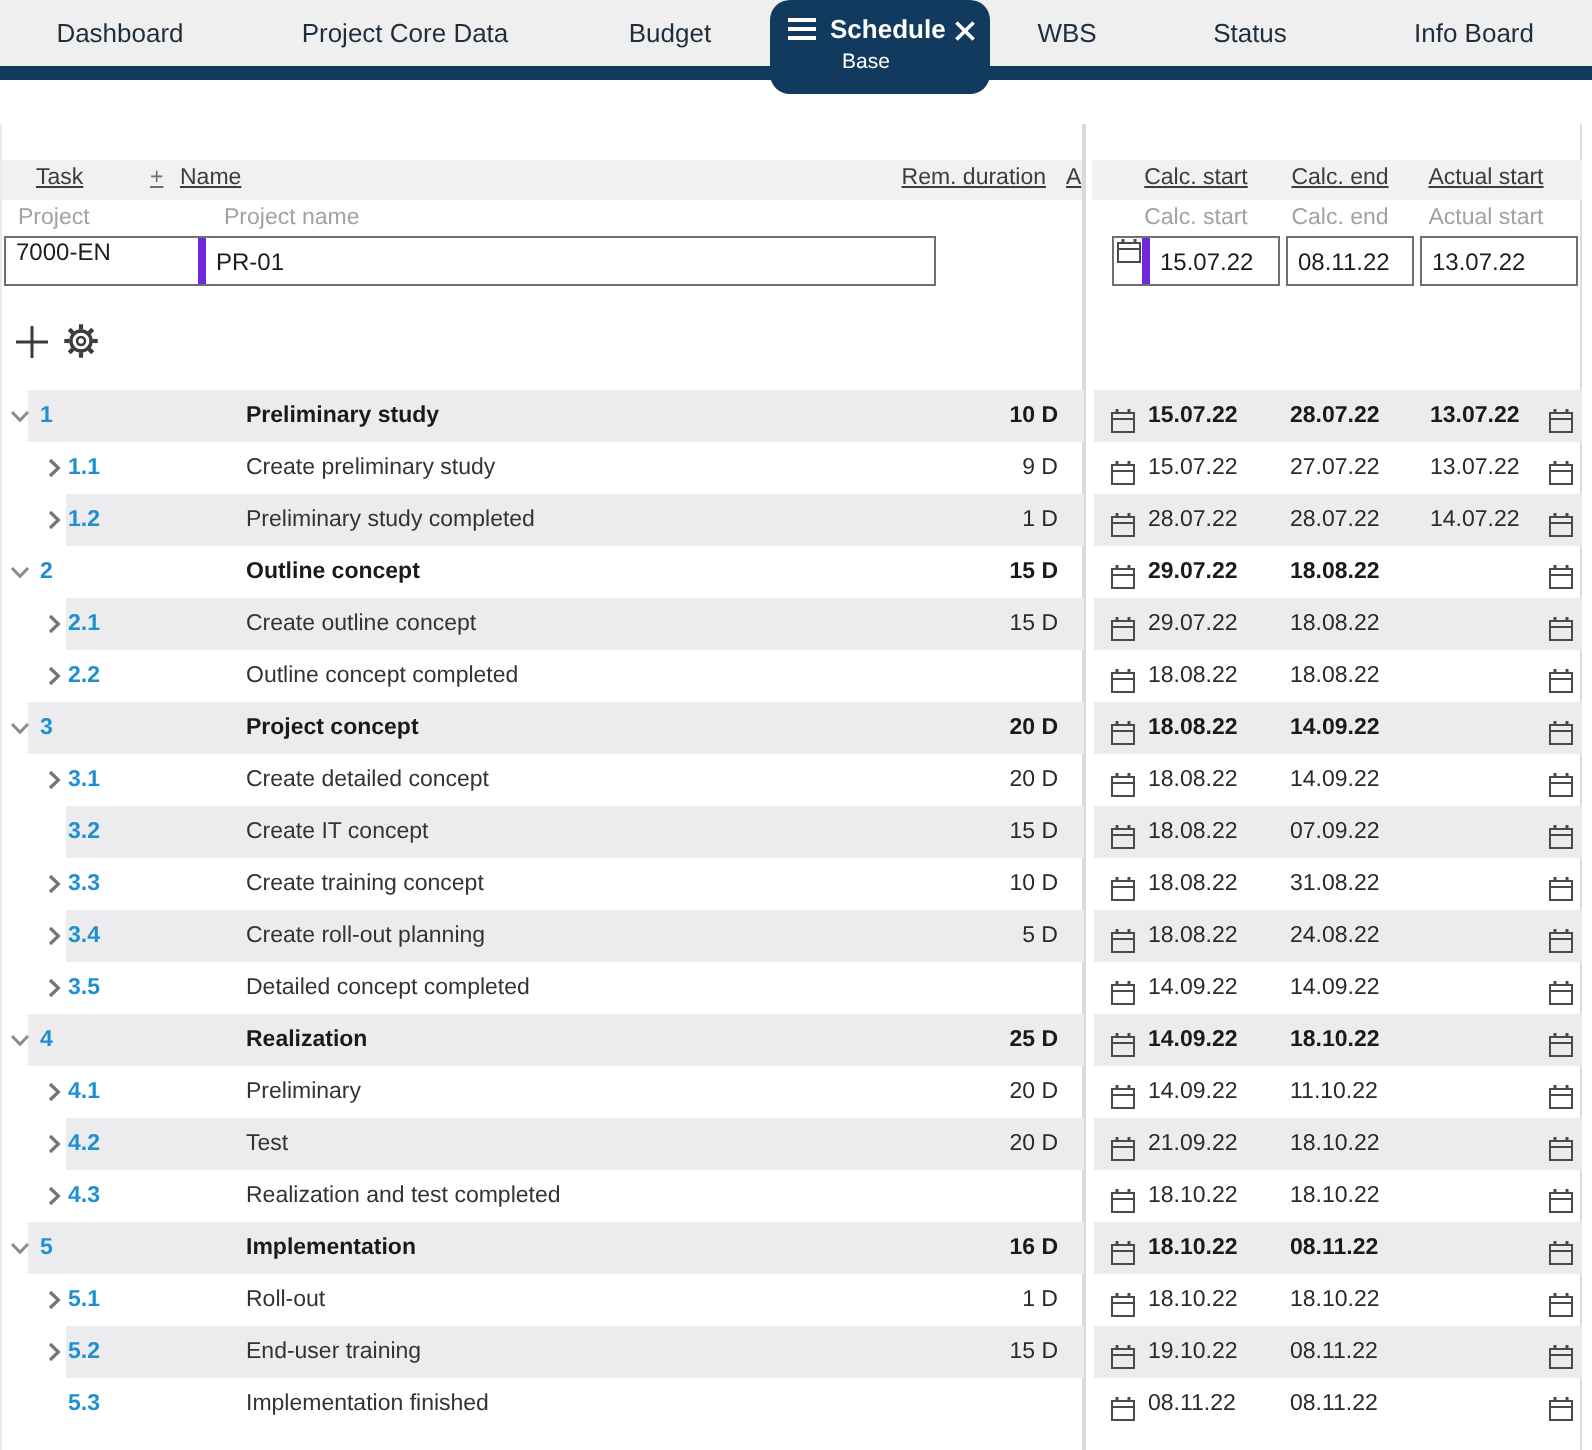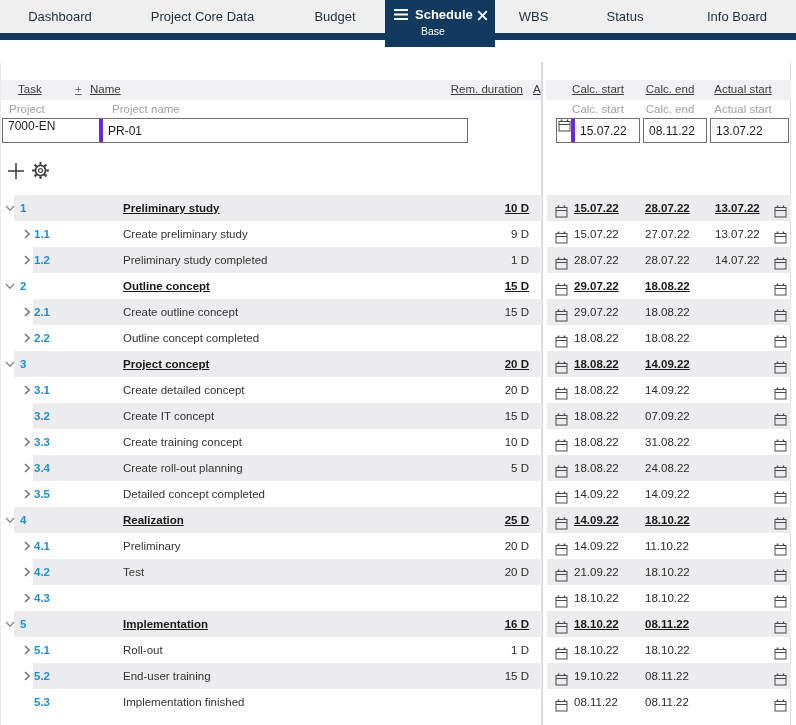--- a/index.html
+++ b/index.html
@@ -4,21 +4,21 @@
 <style>
   html,body{margin:0;padding:0;background:#fff;}
   #app{position:relative;width:796px;height:725px;overflow:hidden;background:#fff;
        font-family:"Liberation Sans","DejaVu Sans",sans-serif;font-size:11.5px;color:#333;}
 
   
   .tabbar{position:absolute;left:0;top:0;width:796px;height:33px;background:#efeff0;}
   .navy-strip{position:absolute;left:0;top:33px;width:796px;height:7px;background:#123a5e;}
   .tab{position:absolute;top:0;height:33px;line-height:33px;text-align:center;
        color:#1f2e3d;font-size:13px;cursor:default;}
-  .tab.active{height:47px;line-height:normal;background:#123a5e;color:#fff;z-index:3;text-align:left;}
+  .tab.active{height:47px;line-height:normal;background:#123a5e;color:#fff;z-index:3;text-align:left;border-radius:10px;}
   .tab-row1{display:flex;align-items:center;padding:7px 0 0 9px;position:relative;}
   .tab-label{font-weight:bold;font-size:13px;margin-left:7px;}
   .tab-close{position:absolute;right:7px;top:9px;}
   .tab-sub{font-size:10.5px;padding-left:36px;margin-top:3px;}
 
   
   .vline{position:absolute;top:62px;bottom:0;}
   .vl-left{left:0;width:1px;background:#ebebee;}
   .vl-mid{left:541px;width:2px;background:#dcd6de;}
   .vl-right{left:790px;width:1px;background:#dddde0;}
@@ -62,21 +62,21 @@
   .lvl1 .num{left:34px;}
   .name{left:123px;color:#333;}
   .dur{left:430px;width:99px;text-align:right;color:#2a2a2a;}
   .date{color:#2a2a2a;}
   .d1{left:574px;}
   .d2{left:645px;}
   .d3{left:715px;}
   .cal{position:absolute;top:6px;}
   .cal-l{left:555px;}
   .cal-r{left:774px;}
-  .bold-row .name,.bold-row .dur,.bold-row .date{font-weight:bold;color:#1a1a1a;text-decoration:underline;}
+  .bold-row .name,.bold-row .dur,.bold-row .date{font-weight:bold;color:#1a1a1a;}
 </style>
 </head>
 <body>
 
 <div id="app">
 
   <div class="tabbar">
     <div class="tab" style="left:0;width:120px">Dashboard</div>
     <div class="tab" style="left:120px;width:165px">Project Core Data</div>
     <div class="tab" style="left:285px;width:100px">Budget</div>
@@ -651,20 +651,21 @@
   </div>
       <div class="row plain lvl1">
 
     <span class="chev ch-right">
 
       <svg class="svg-right" width="10" height="10" viewBox="0 0 10 10">
             <polyline points="3,1 7.2,5 3,9" fill="none" stroke="#757575" stroke-width="1.6"></polyline>
           </svg>
     </span>
     <span class="cellpos num">4.3</span>
+    <span class="cellpos name">Realization and test completed</span>
     <span class="cellpos dur"></span>
     <span class="cal cal-l">
       <svg width="13" height="13" viewBox="0 0 13 13">
             <rect x="1" y="2.5" width="11" height="9.5" fill="none" stroke="#4a4a4a"></rect>
             <line x1="1" y1="5.5" x2="12" y2="5.5" stroke="#4a4a4a"></line>
             <line x1="3.5" y1="0.5" x2="3.5" y2="3" stroke="#4a4a4a" stroke-width="1.5"></line>
             <line x1="9.5" y1="0.5" x2="9.5" y2="3" stroke="#4a4a4a" stroke-width="1.5"></line>
           </svg>
     </span>
     <span class="cellpos date d1">18.10.22</span>

